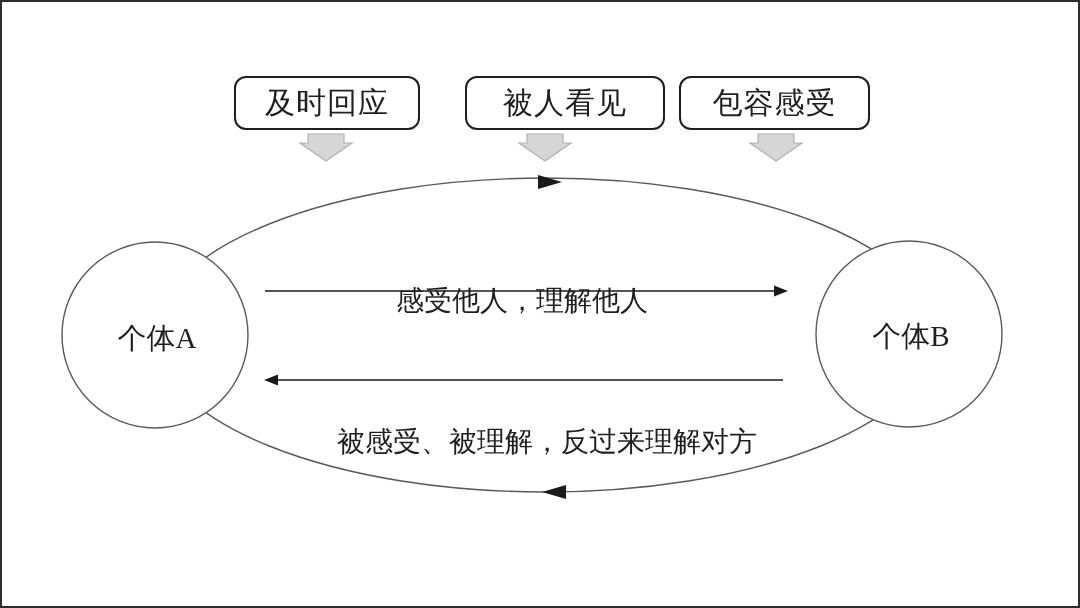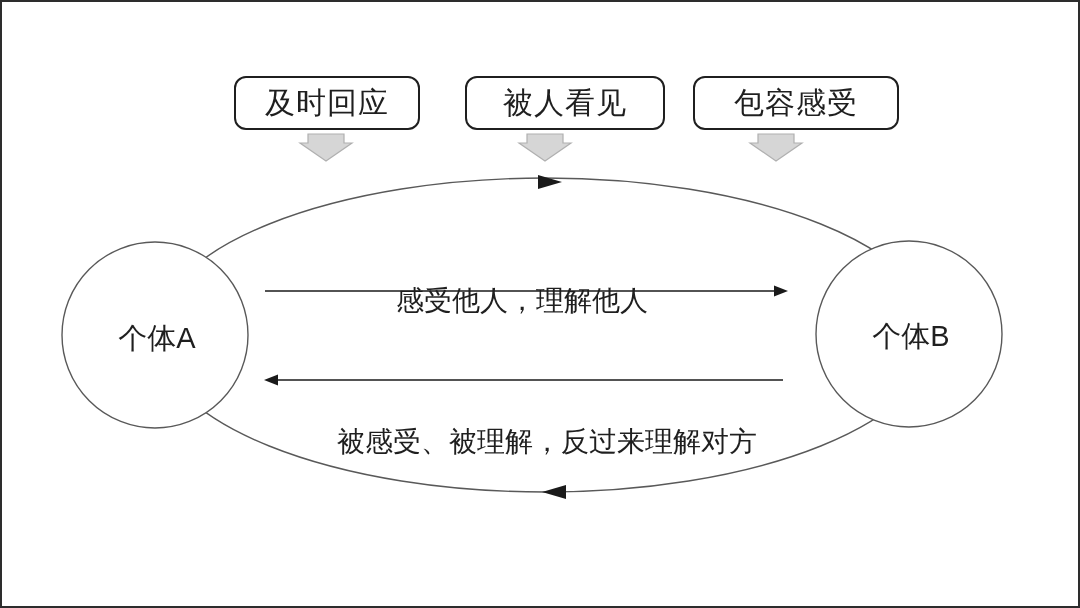--- a/index.html
+++ b/index.html
@@ -4,21 +4,21 @@
 <style>
   html, body { margin: 0; padding: 0; background: #fff; }
   .canvas {
     position: relative;
     width: 1080px;
     height: 608px;
     box-sizing: border-box;
     background: var(--background, #ffffff);
     border: 2px solid #2d2d2d;
     overflow: hidden;
-    font-family: Liberation Sans, sans-serif;
+    font-family: Liberation Serif, serif;
     color: var(--text, #1f1f1f);
   }
   svg.shapes { position: absolute; left: -2px; top: -2px; }
 
   .cycle { fill: none; stroke: var(--cycle-stroke, #595959); stroke-width: 1.4; }
   .node  { fill: #ffffff; stroke: var(--node-stroke, #595959); stroke-width: 1.4; }
   .thin-arrow { stroke: var(--arrow-line, #1a1a1a); stroke-width: 1.5; }
   .head { fill: var(--arrow-line, #1a1a1a); stroke: none; }
   .block-arrow {
     fill: var(--block-arrow-fill, #d6d6d6);
@@ -37,21 +37,21 @@
     background: #ffffff;
     display: flex;
     align-items: center;
     justify-content: center;
     font-size: 30px;
     letter-spacing: 1px;
     white-space: nowrap;
   }
   .box-1 { left: 232px; width: 186px; }
   .box-2 { left: 463px; width: 200px; }
-  .box-3 { left: 691px; width: 206px; }
+  .box-3 { left: 677px; width: 191px; }
 
   .float-label {
     position: absolute;
     transform: translate(-50%, -50%);
     white-space: nowrap;
     line-height: 1.2;
   }
   .node-label  { font-size: 29px; }
   .arrow-label { font-size: 28px; margin-top: 36px; }
 </style>

